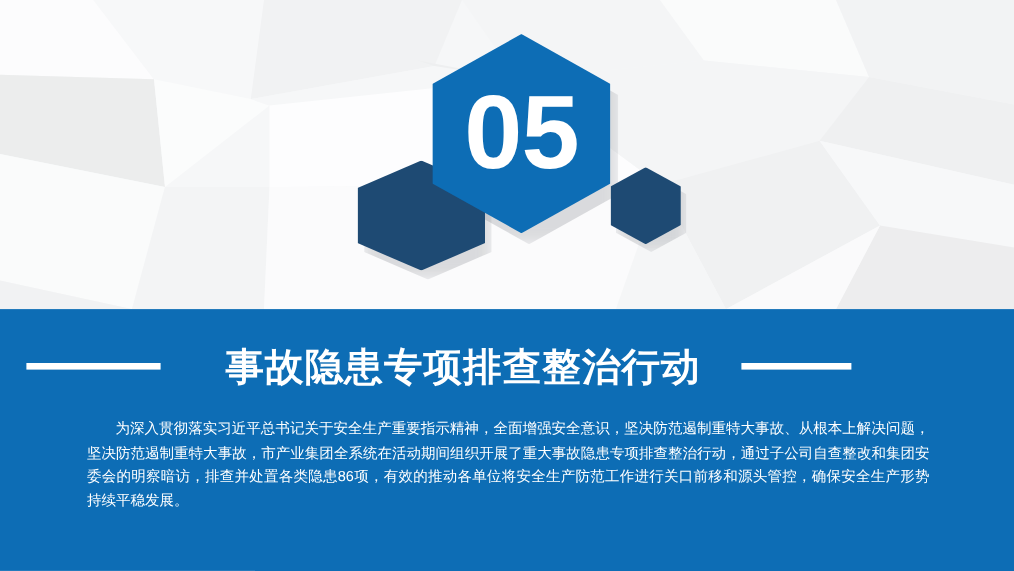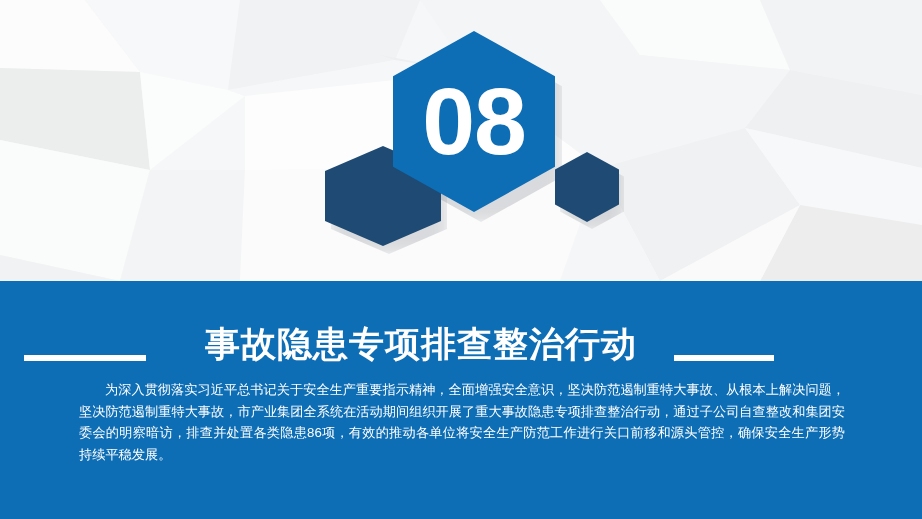--- a/index.html
+++ b/index.html
@@ -65,21 +65,21 @@
     position:absolute; left:0; top:281px;
     width:922px; height:238px;
     background:#0d6db5;
   }
 
   
   .title-row {
     position:absolute;
     left:0; top:305px;
     width:798px; height:56px;
-    display:flex; align-items:flex-end; justify-content:center;gap:37px;
+    display:flex; align-items:center; justify-content:center;gap:37px;
   }
   .rule {
     height:6px;
     background:#ffffff;
     flex:0 0 auto;
   }
   #title-rule-left  { width:122px; margin-right:22px; }
   #title-rule-right { width:100px; margin-left:0px; }
   .title-text {
     color:#ffffff;
@@ -140,21 +140,21 @@
       </g>
     </svg>
 
     <div class="hex-shadow" id="hex-dark-left-shadow"></div>
     <div class="hex-shadow" id="hex-dark-right-shadow"></div>
     <div class="hex-shadow" id="hex-main-shadow"></div>
 
     <div class="hex" id="hex-dark-left"></div>
     <div class="hex" id="hex-dark-right"></div>
     <div class="hex" id="hex-main"></div>
-    <div class="hex-number">08</div>
+    <div class="hex-number">05</div>
   </div>
 
   <div class="band"></div>
 
   <div class="title-row">
     <div class="rule" id="title-rule-left"></div>
     <div class="title-text">事故隐患专项排查整治行动</div>
     <div class="rule" id="title-rule-right"></div>
   </div>
 

